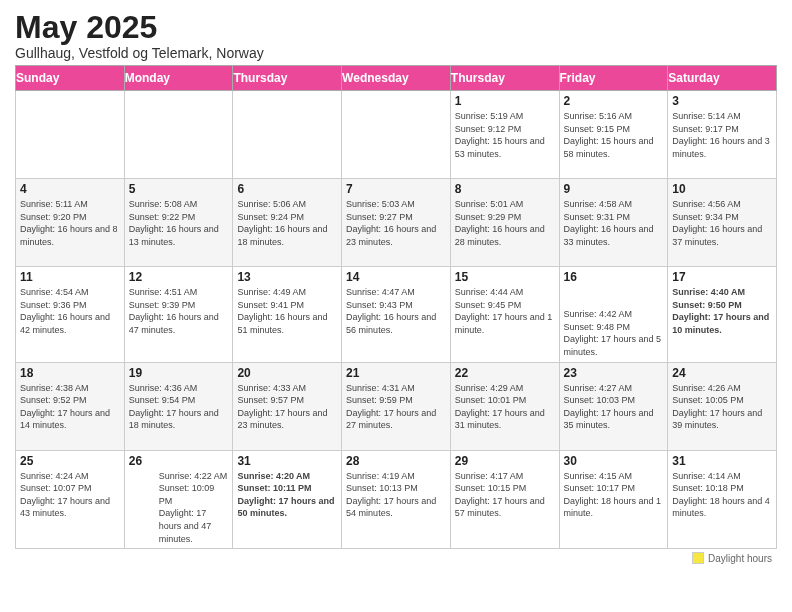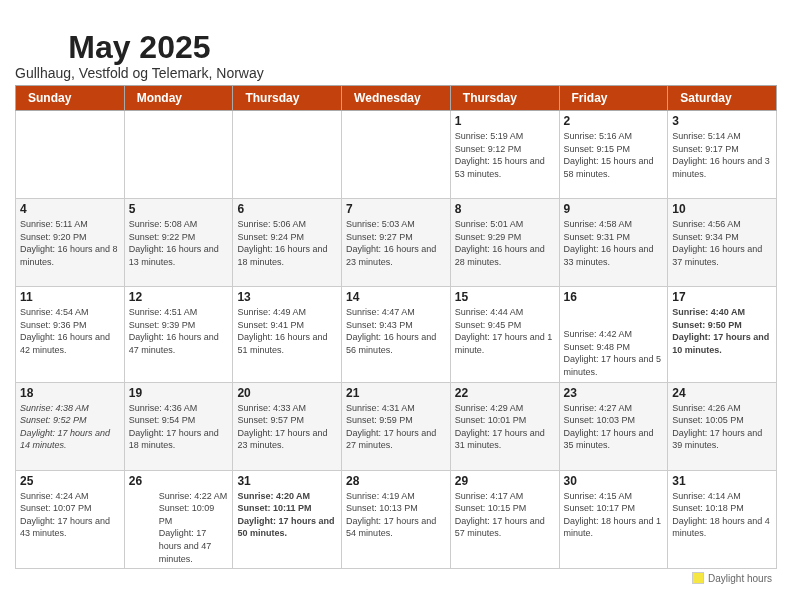--- a/index.html
+++ b/index.html
@@ -32,45 +32,44 @@
       font-size: 13px;
       font-weight: bold;
     }
     .logo-general { color: #333; }
     .logo-blue { color: #1a5fa8; }
     .logo-icon {
       width: 28px;
       height: 28px;
     }
     .title-block {
-      text-align: center;
-      margin-top: 20px;
+      text-align: left;
     }
     .main-title {
       font-size: 32px;
       font-weight: bold;
       color: #222;
       line-height: 1.1;
     }
     .subtitle {
       font-size: 14px;
       color: #333;
       font-weight: normal;
     }
     .calendar {
       width: 100%;
       border-collapse: collapse;
       table-layout: fixed;
     }
     .calendar th {
-      background: #c2410c;
+      background: #ec4899;
       color: #fff;
       font-size: 12px;
       font-weight: bold;
-      padding: 5px 12px;
+      padding: 5px 0;
       text-align: left;
       border: 1px solid #aaa;
     }
     .calendar td {
       border: 1px solid #ccc;
       vertical-align: top;
       padding: 3px 4px;
       font-size: 9.5px;
       color: #333;
       height: 88px;
@@ -248,21 +247,21 @@
           <td>
             <span class="day-number">17</span>
             <div class="day-info" style="white-space: pre-line; font-weight: bold;">Sunrise: 4:40 AM
 Sunset: 9:50 PM
 Daylight: 17 hours and 10 minutes.</div>
           </td>
         </tr>
         <tr>
           <td>
             <span class="day-number">18</span>
-            <div class="day-info" style="white-space: pre-line; font-style: italic;">Sunrise: 4:38 AM
+            <div class="day-info" style="white-space: pre-line;">Sunrise: 4:38 AM
 Sunset: 9:52 PM
 Daylight: 17 hours and 14 minutes.</div>
           </td>
           <td>
             <span class="day-number">19</span>
             <div class="day-info" style="white-space: pre-line;">Sunrise: 4:36 AM
 Sunset: 9:54 PM
 Daylight: 17 hours and 18 minutes.</div>
           </td>
           <td>

